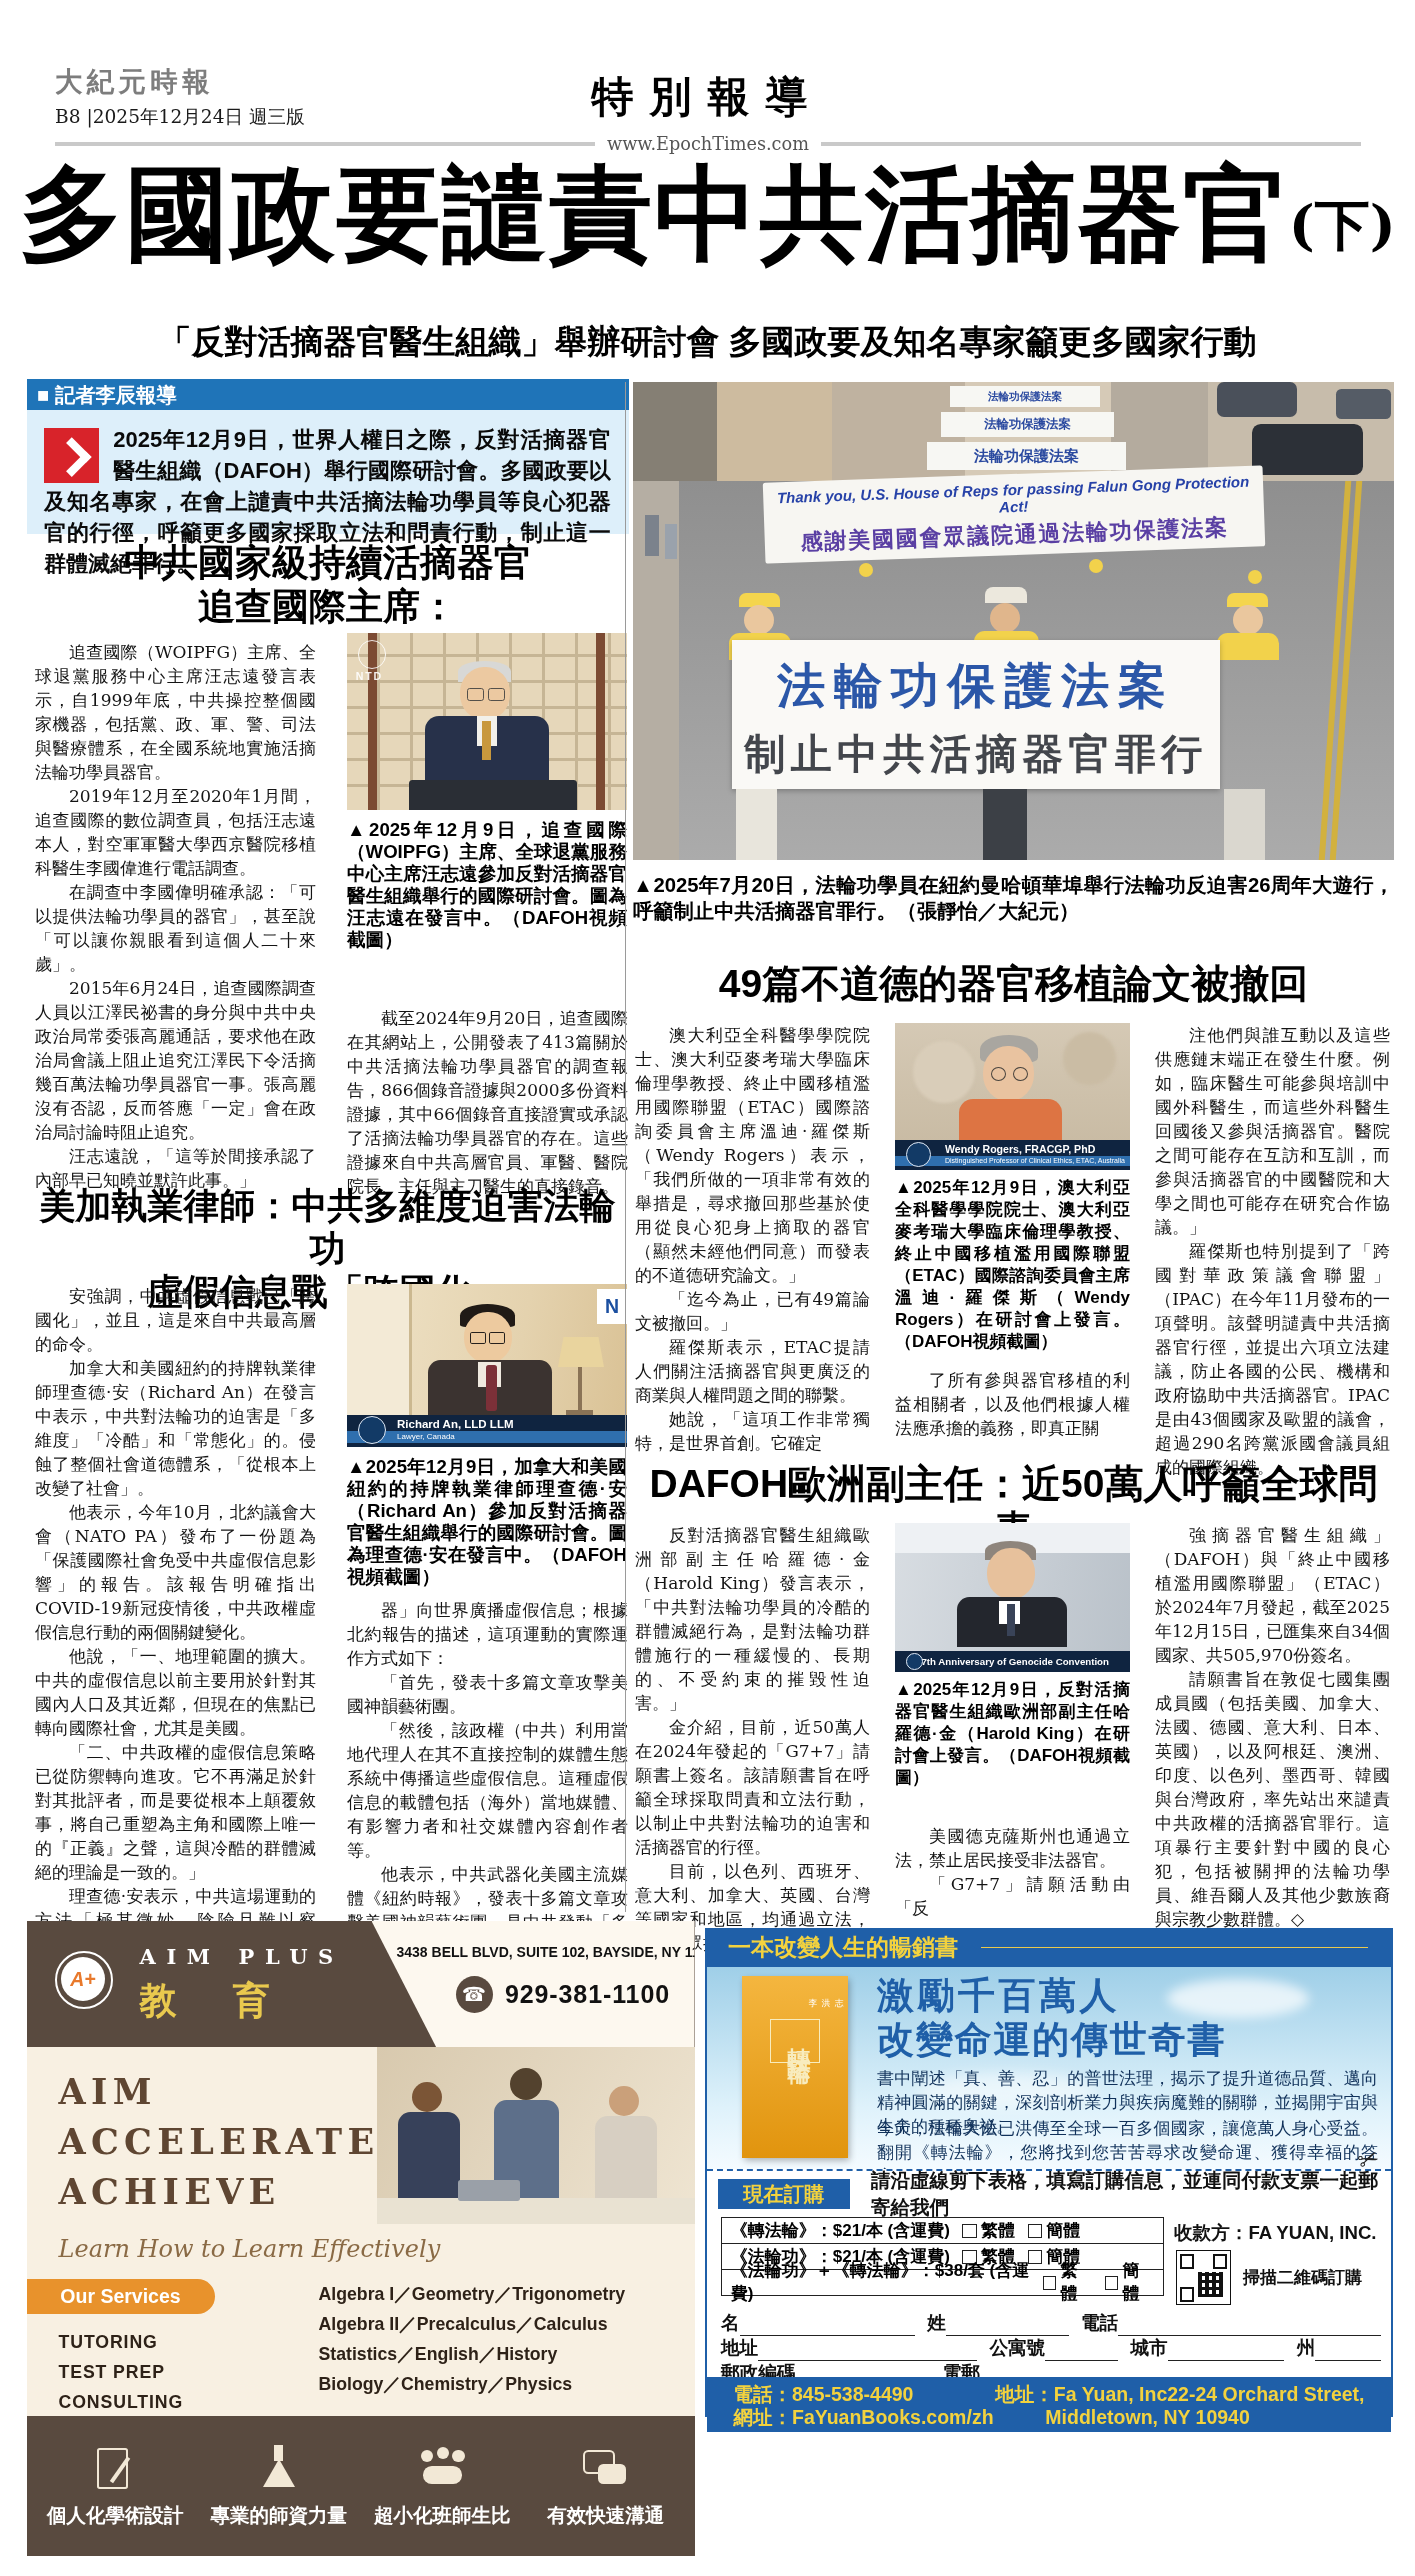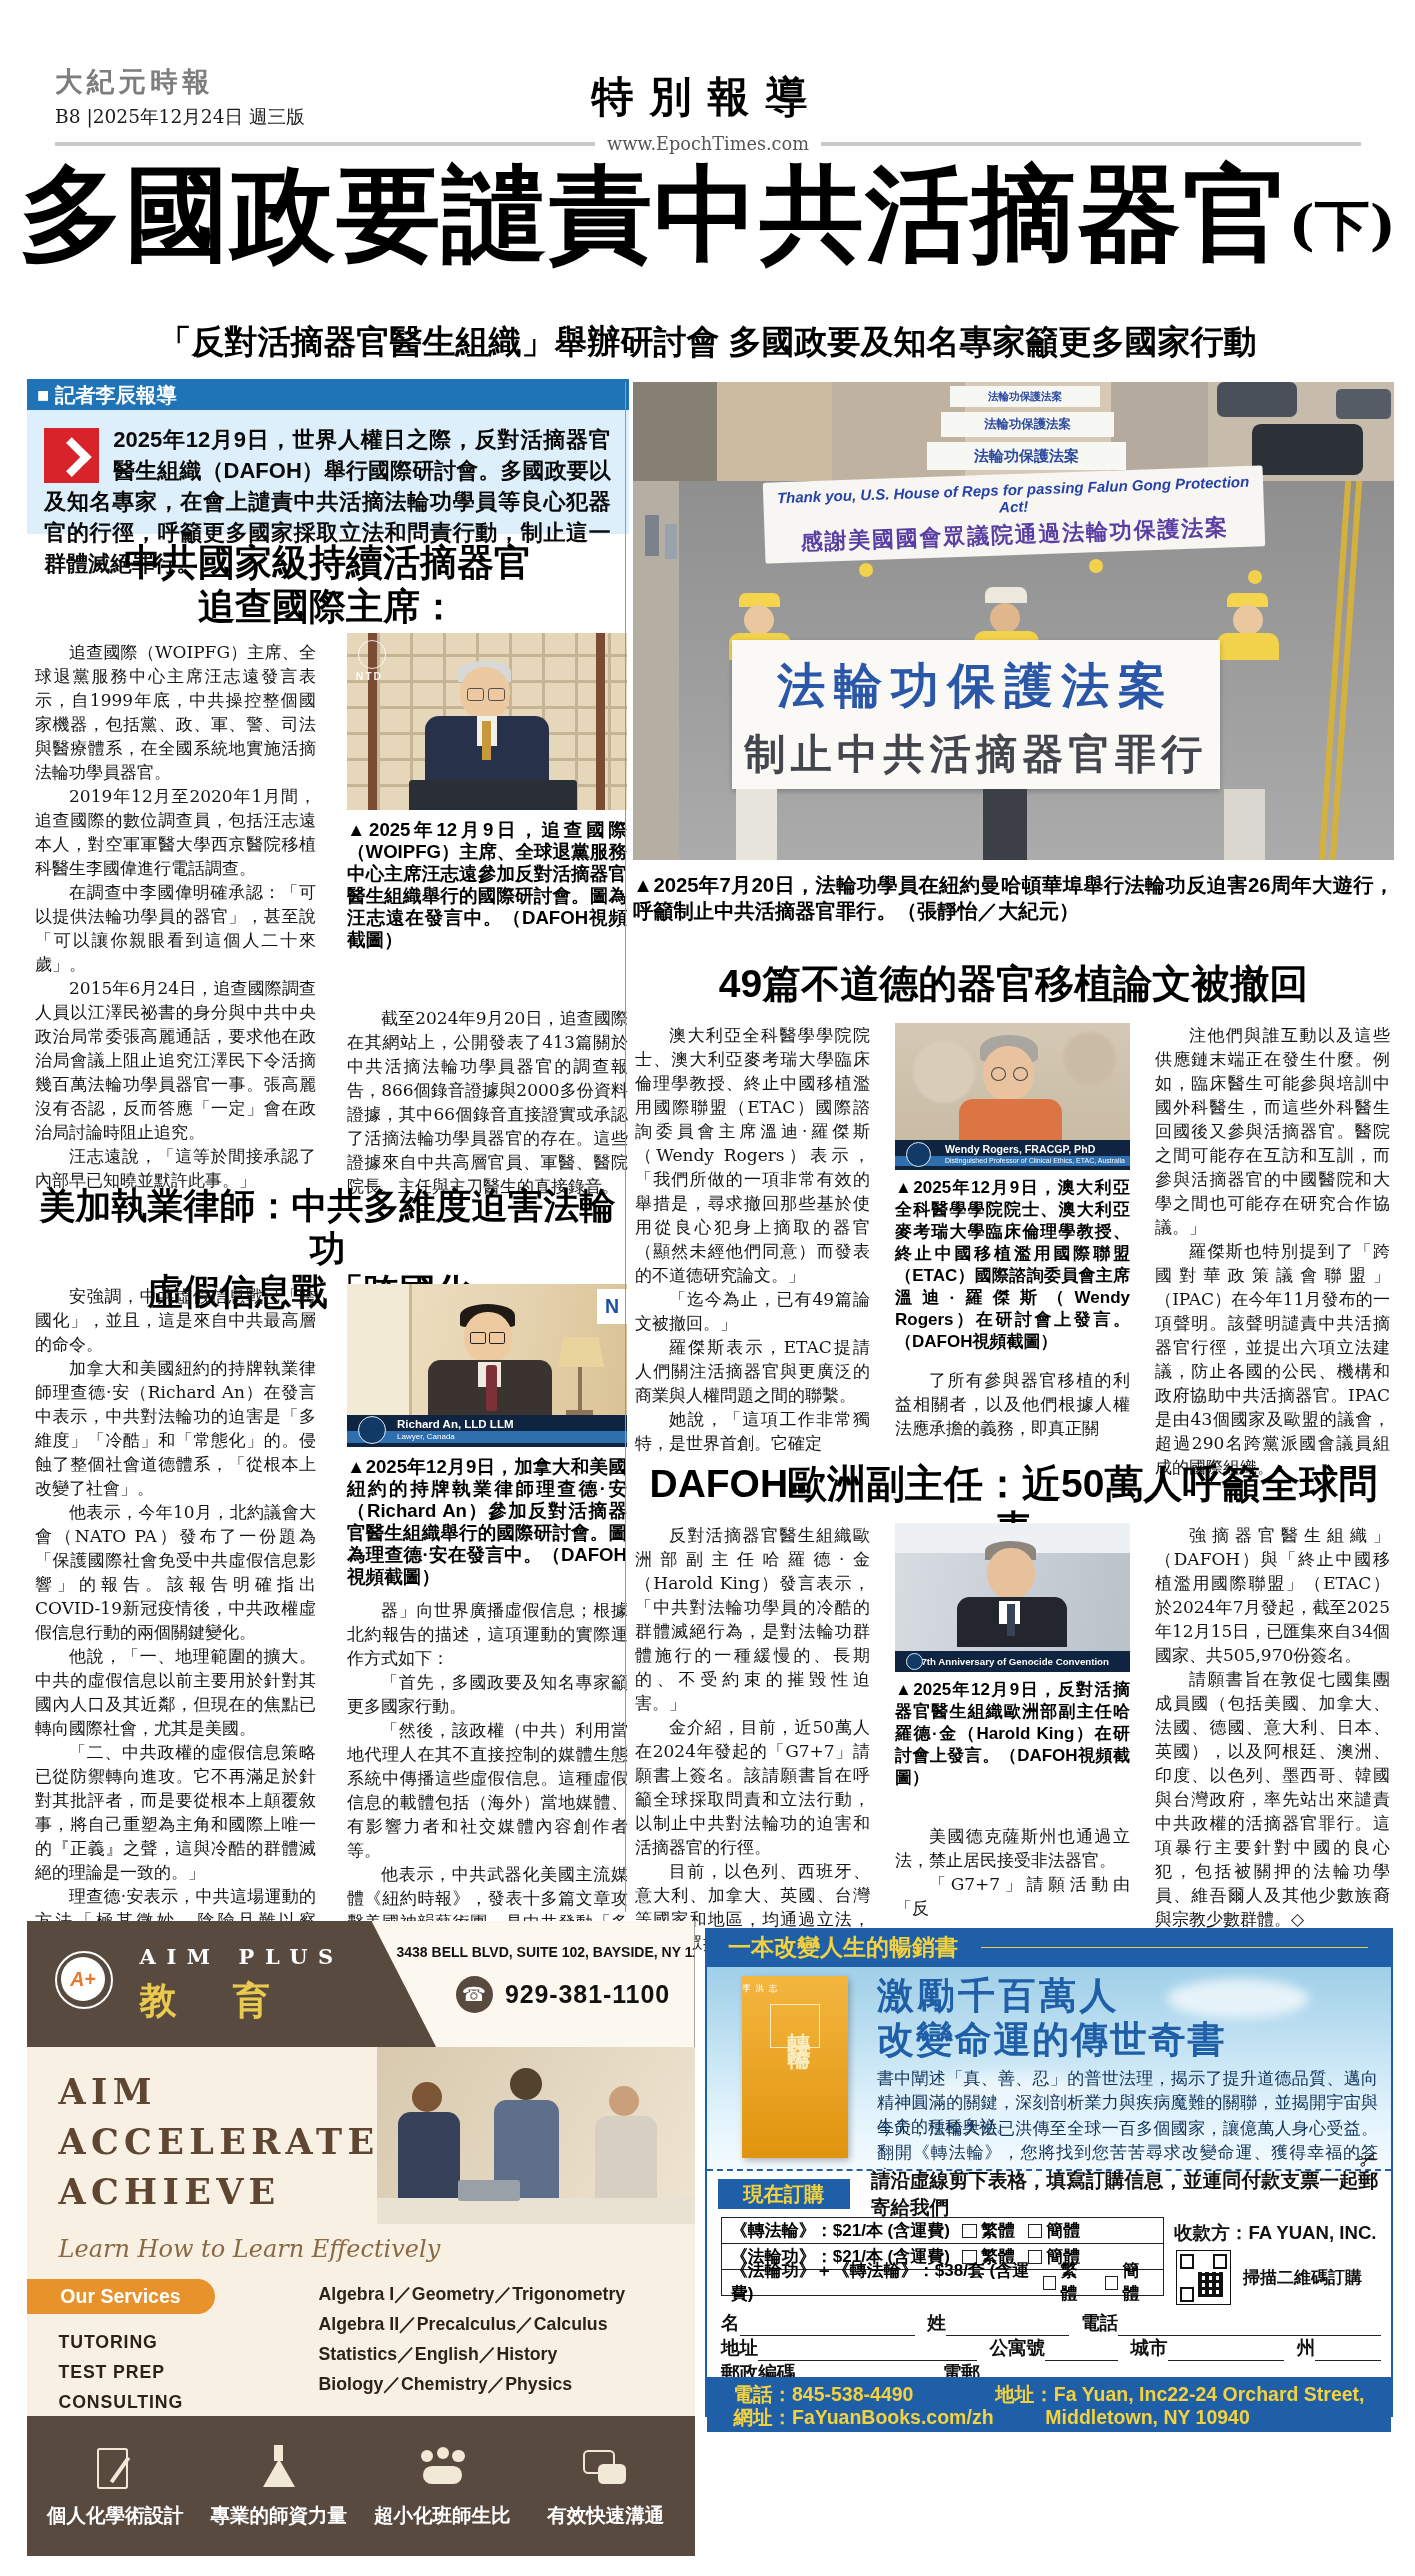--- a/index.html
+++ b/index.html
@@ -121,21 +121,21 @@
     <div class="abs sans" style="right:0;top:5.3px;width:30px;height:35px;background:#fff;color:#1b4fa0;font-weight:900;font-size:19.5px;text-align:center;line-height:35px;">N</div>
     <div class="lower3" style="height:32px;">
       <div class="lt-name">Richard An, LLD LLM</div>
       <div class="lt-sub">Lawyer, Canada</div>
       <div class="lt-logo"></div>
     </div>
   </div>
   <div class="abs cap" style="left:347px;top:1456px;width:280px;">▲2025年12月9日，加拿大和美國紐約的持牌執業律師理查德·安（Richard An）參加反對活摘器官醫生組織舉行的國際研討會。圖為理查德·安在發言中。（DAFOH視頻截圖）</div>
   <div class="abs bodycol" style="left:347px;top:1598px;width:281px;">
       <p>器」向世界廣播虛假信息；根據北約報告的描述，這項運動的實際運作方式如下：</p>
-      <p>「首先，多國政要及知名專家籲更多國家行動。</p>
+      <p>「首先，發表十多篇文章攻擊美國神韻藝術團。</p>
       <p>「然後，該政權（中共）利用當地代理人在其不直接控制的媒體生態系統中傳播這些虛假信息。這種虛假信息的載體包括（海外）當地媒體、有影響力者和社交媒體內容創作者等。</p>
       <p>他表示，中共武器化美國主流媒體《紐約時報》，發表十多篇文章攻擊美國神韻藝術團，是中共發動「多維虛假信息」的典型例證。</p>
     </div>
 
   <div class="abs" style="left:625px;top:382px;width:0.9px;height:1530px;background:#9a9a9a;"></div>
 
   <div class="ph" style="left:633px;top:382px;width:761px;height:478px;background:#9a9a9a;">
     <div class="abs" style="left:0;top:0;width:761px;height:99px;background:#c7bcab;"></div>
     <div class="abs" style="left:0;top:0;width:84px;height:99px;background:#857f74;"></div>
     <div class="abs" style="left:84px;top:0;width:115px;height:99px;background:#cdbb9f;"></div>
@@ -330,21 +330,21 @@
   <div class="abs" style="left:705px;top:1928px;width:688px;height:489px;border-left:2.7px solid #1f5fa8;border-right:2.7px solid #1f5fa8;box-sizing:border-box;background:#fff;">
     <div style="height:39px;background:#1f5fa8;display:flex;align-items:center;">
       <div class="sans" style="color:#f3d23e;font-weight:700;font-size:23px;padding-left:21px;white-space:nowrap;">一本改變人生的暢銷書</div>
       <div style="flex:1;height:1.8px;background:#e9c94e;margin:0 23px;"></div>
     </div>
 
     <div style="position:relative;height:202px;background:linear-gradient(#9fcfe8,#dff2fb 70%,#f4fbff);overflow:hidden;">
       <div class="abs" style="left:460px;top:12.4px;width:142px;height:39px;border-radius:50%;background:rgba(255,255,255,.7);filter:blur(5.3px);"></div>
       <div class="abs" style="left:212px;top:106px;width:177px;height:35px;border-radius:50%;background:rgba(255,255,255,.5);filter:blur(7px);"></div>
       <div class="abs" style="left:35px;top:8.8px;width:106px;height:182px;background:linear-gradient(#f4b63f,#e1940e);box-shadow:1.8px 2.7px 7px rgba(0,0,0,.3);">
-        <div class="serif" style="margin-top:7px;text-align:left;color:#fff;font-size:8.8px;letter-spacing:4.4px;">李洪志</div>
+        <div class="serif" style="margin-top:22px;text-align:right;color:#fff;font-size:8.8px;letter-spacing:4.4px;">李洪志</div>
         <div class="serif" style="margin:8.8px auto 0;width:41px;border:1.8px solid #f8ecbe;padding:10.6px 3.5px;writing-mode:vertical-rl;text-orientation:upright;color:#f8ecbe;font-weight:700;font-size:23px;letter-spacing:7px;text-align:center;">轉法輪</div>
       </div>
       <div class="sans" style="position:absolute;left:170px;top:3.5px;color:#1f5fa8;font-weight:900;font-size:37px;letter-spacing:3.5px;">激勵千百萬人</div>
       <div class="sans" style="position:absolute;left:170px;top:48px;color:#1f5fa8;font-weight:900;font-size:37px;letter-spacing:1.8px;">改變命運的傳世奇書</div>
       <div class="serif" style="position:absolute;left:170px;top:99px;width:501px;color:#10315a;font-size:17px;line-height:24px;text-align:justify;">書中闡述「真、善、忍」的普世法理，揭示了提升道德品質、邁向精神圓滿的關鍵，深刻剖析業力與疾病魔難的關聯，並揭開宇宙與生命的種種奧祕。</div>
       <div class="serif" style="position:absolute;left:170px;top:149px;width:501px;color:#10315a;font-size:17px;line-height:24px;text-align:justify;">今天，法輪大法已洪傳至全球一百多個國家，讓億萬人身心受益。翻開《轉法輪》，您將找到您苦苦尋求改變命運、獲得幸福的答案！</div>
     </div>
 
     <div style="position:relative;height:1.8px;border-top:2.7px dashed #1f5fa8;">
       <span style="position:absolute;right:12.4px;top:-26.5px;font-size:25px;color:#222;transform:rotate(-20deg);">✂</span>

